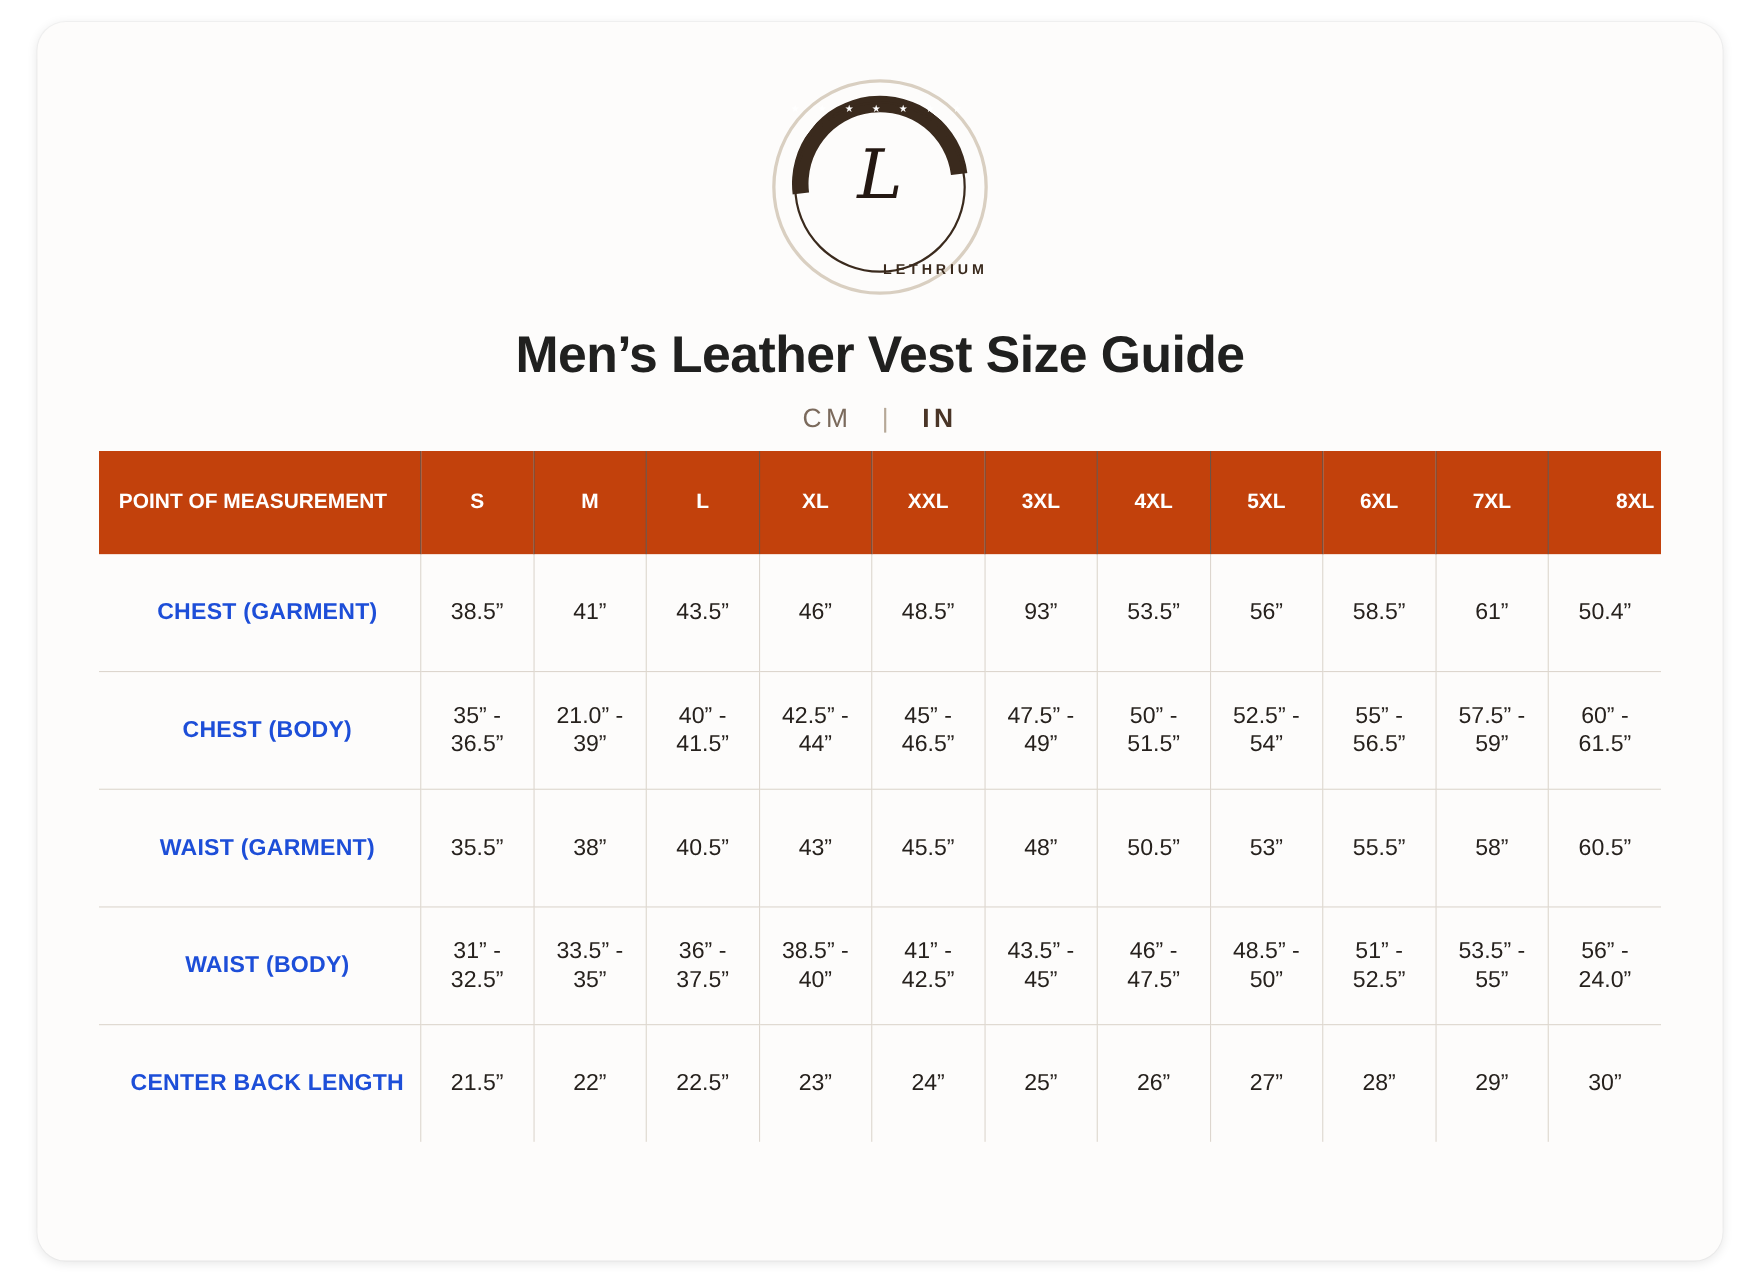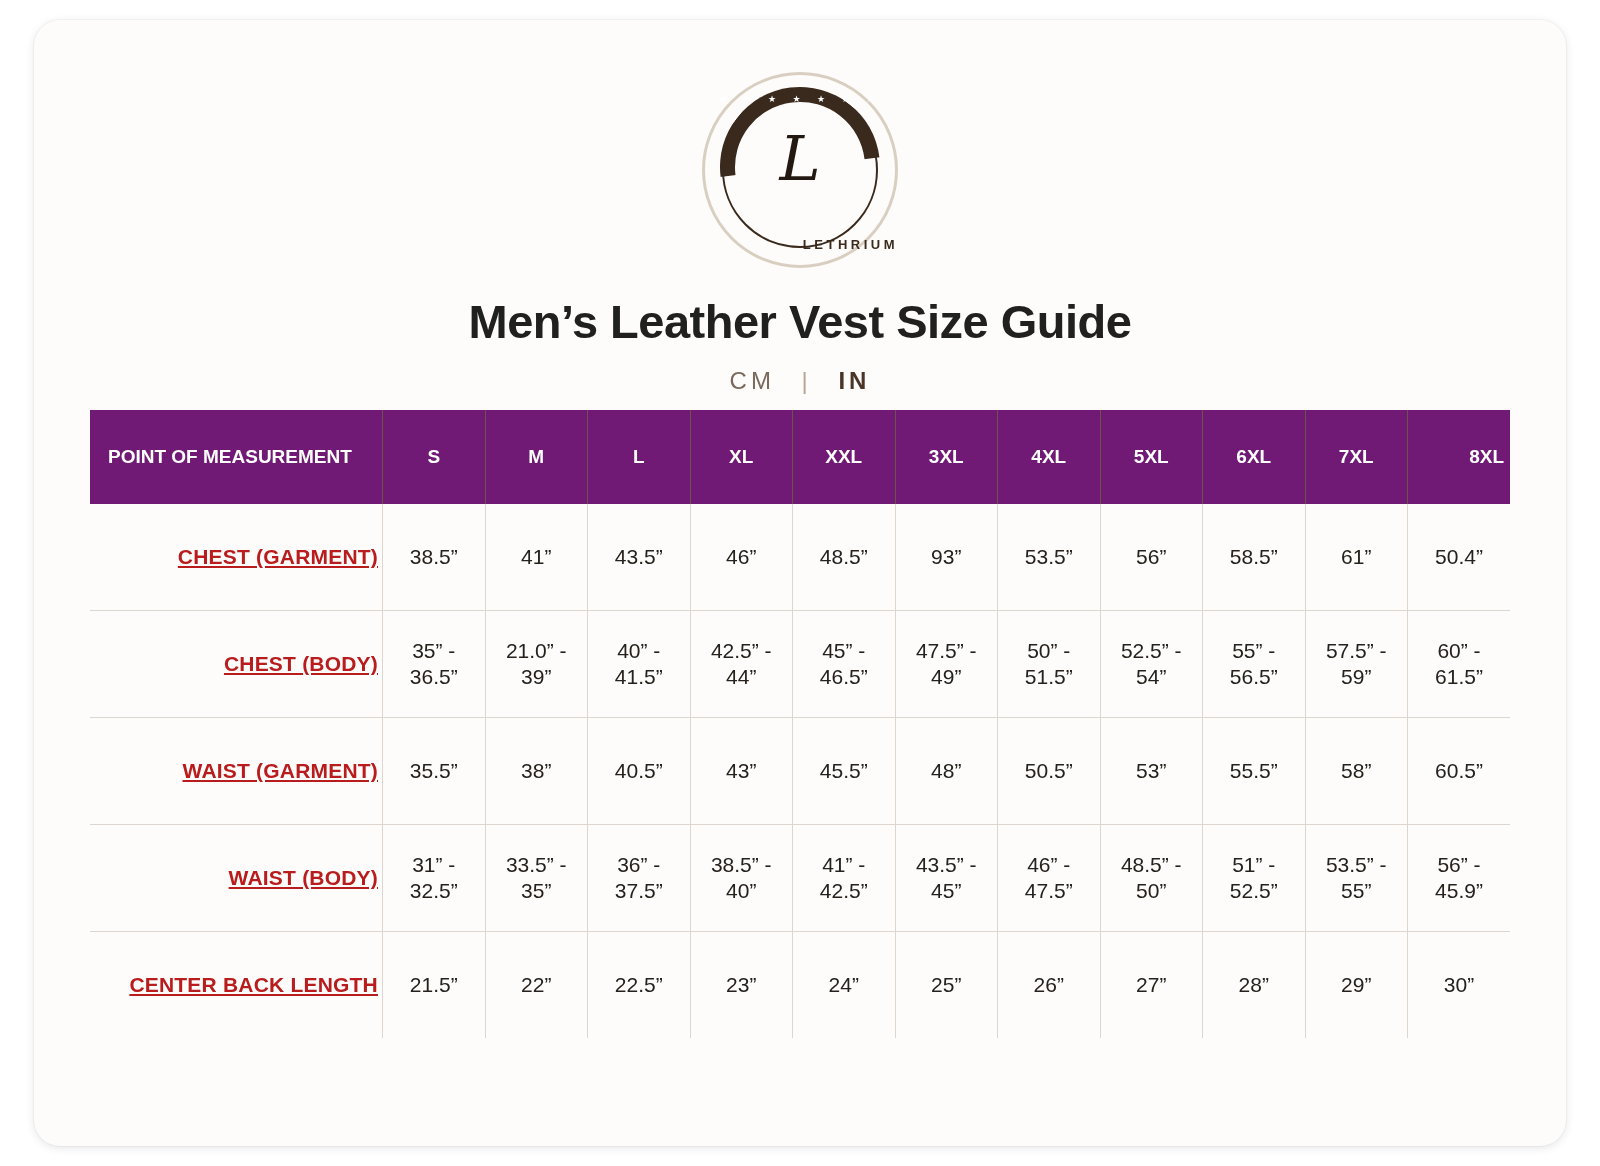--- a/index.html
+++ b/index.html
@@ -133,21 +133,21 @@
     padding: 0 10px;
   }
 
   
   table {
     width: 100%;
     border-collapse: collapse;
     table-layout: fixed;
   }
   thead th {
-    background: #701a75;
+    background: #c2410c;
     color: #ffffff;
     font-size: 19px;
     font-weight: 700;
     height: 94px;
     vertical-align: middle;
     border-right: 1px solid #6b5347;
     padding: 0 6px;
   }
   thead th:last-child { border-right: none; text-align: right; }
   thead th.pom {
@@ -165,27 +165,26 @@
     color: #26211d;
     height: 98px;
     vertical-align: middle;
     padding: 4px 4px;
     line-height: 1.25;
     background: #fdfcfb;
   }
   tbody td:last-child { border-right: none; }
   tbody tr:last-child td { border-bottom: none; }
   tbody td.label {
-    text-align: right;
+    text-align: center;
     padding-left: 18px;
     font-size: 21px;
     font-weight: 600;
     letter-spacing: 0.2px;
-    color: #b91c1c;
-    text-decoration: underline;
+    color: #1d4ed8;
   }
 </style>
 </head>
 <body>
 
 <div class="page">
   <div class="card">
 
     <div class="logo-wrap">
       <div class="logo">
@@ -271,21 +270,21 @@
           <td>31” - 32.5”</td>
           <td>33.5” - 35”</td>
           <td>36” - 37.5”</td>
           <td>38.5” - 40”</td>
           <td>41” - 42.5”</td>
           <td>43.5” - 45”</td>
           <td>46” - 47.5”</td>
           <td>48.5” - 50”</td>
           <td>51” - 52.5”</td>
           <td>53.5” - 55”</td>
-          <td>56” - 45.9”</td>
+          <td>56” - 24.0”</td>
         </tr>
         <tr>
           <td class="label">CENTER BACK LENGTH</td>
           <td>21.5”</td>
           <td>22”</td>
           <td>22.5”</td>
           <td>23”</td>
           <td>24”</td>
           <td>25”</td>
           <td>26”</td>

